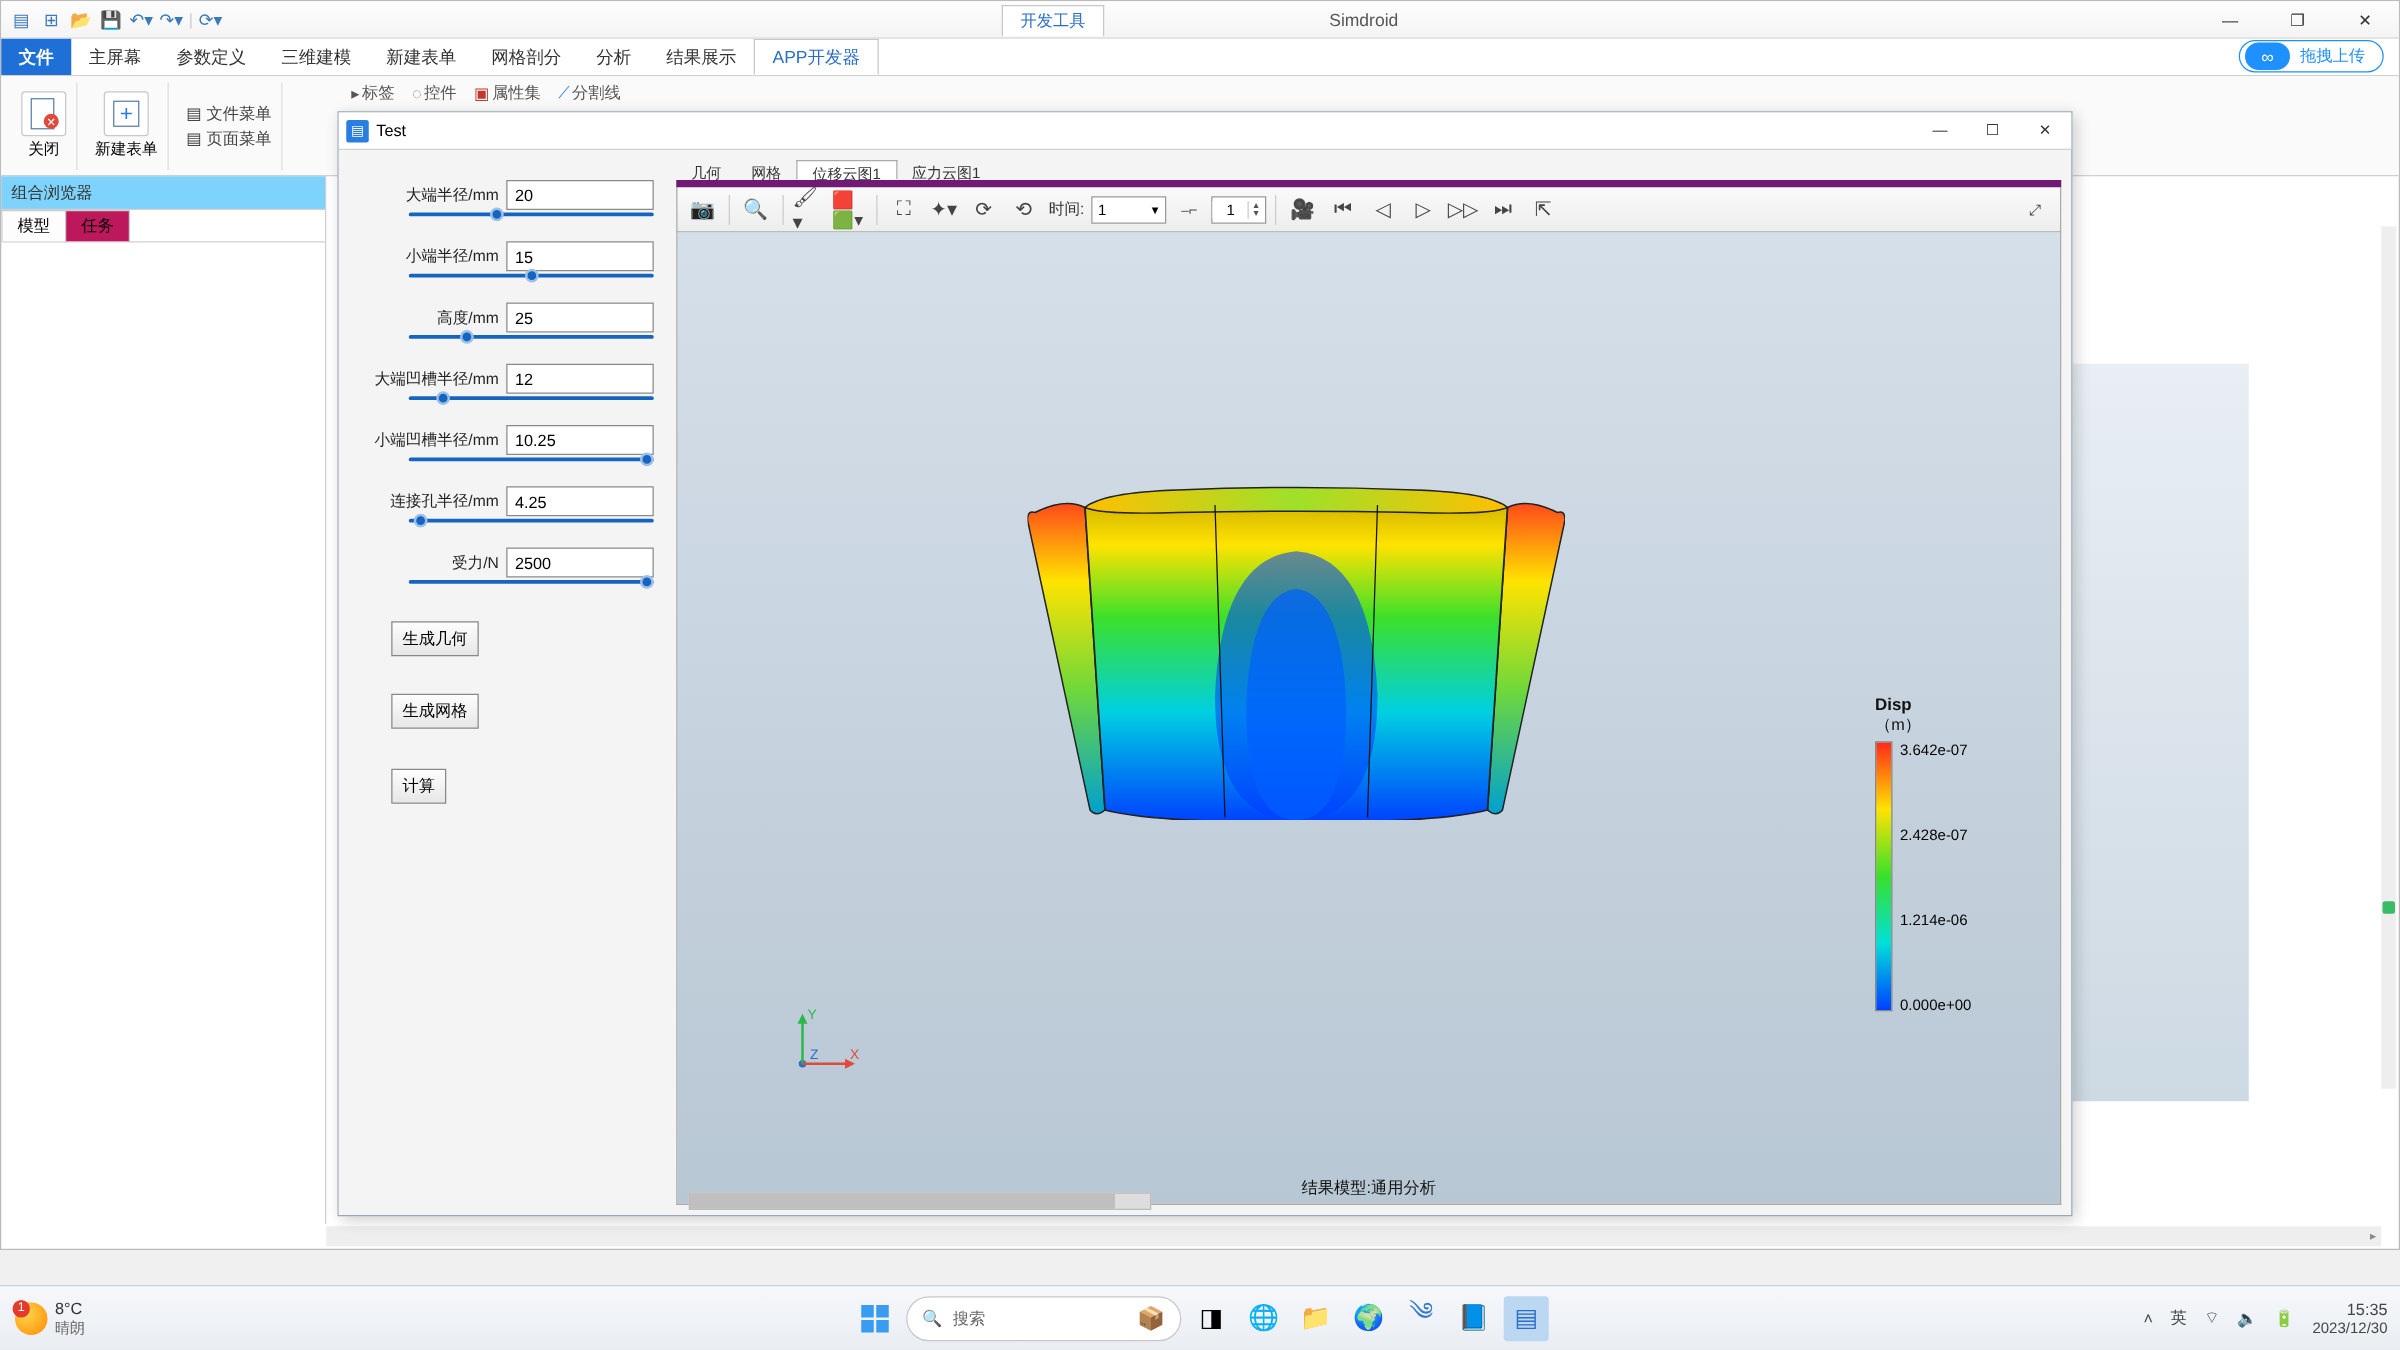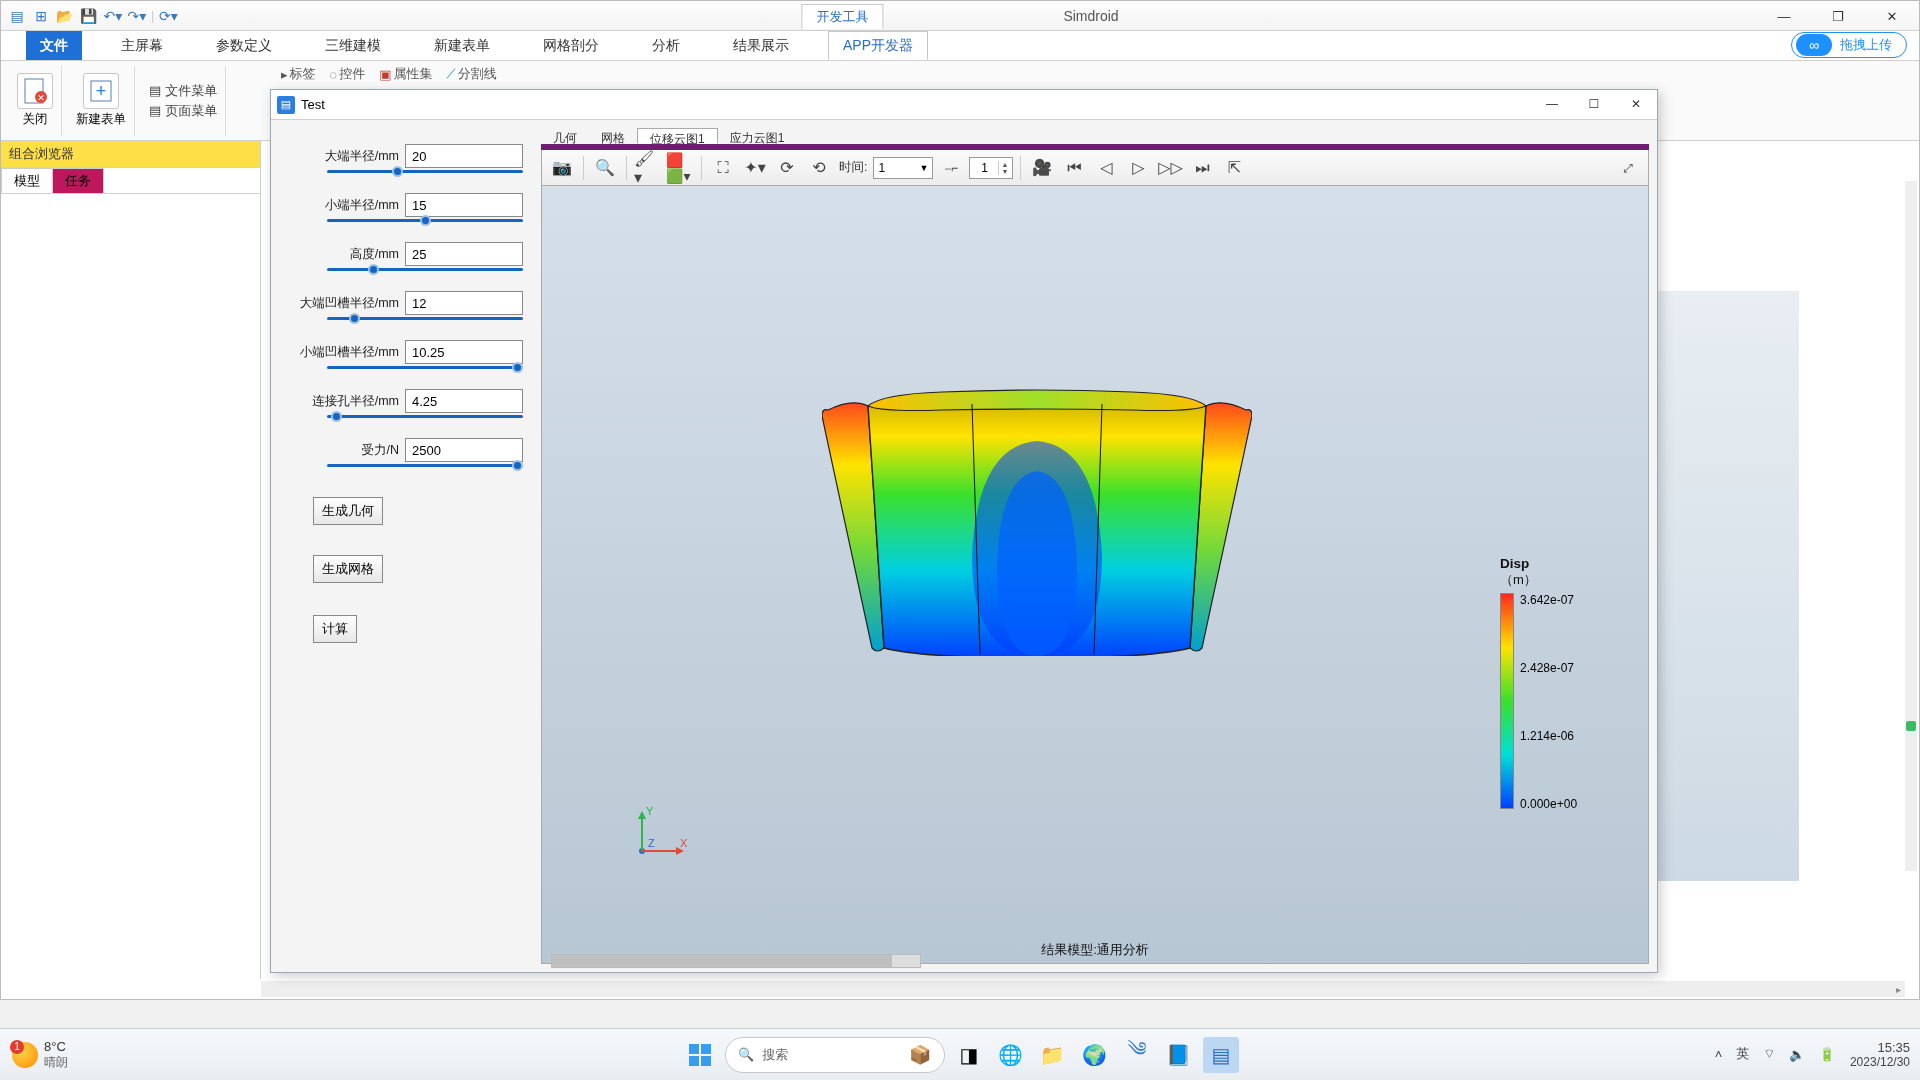--- a/index.html
+++ b/index.html
@@ -13,40 +13,40 @@
 .qat { display: flex; align-items: center; gap: 4px; padding-left: 6px; }
 .qat-icon { width: 20px; height: 20px; display: flex; align-items: center; justify-content: center; color: #3a7ab8; font-size: 14px; cursor: pointer; }
 .app-title-center { position: absolute; left: 50%; transform: translateX(-50%); top: 0; display: flex; align-items: center; height: 30px; }
 .app-title-tab { background: #fff; border: 1px solid #c8c8c8; border-bottom: none; padding: 3px 14px; color: #2a6ec6; font-size: 13px; margin-right: 180px; }
 .win-name { color: #555; font-size: 14px; }
 .win-ctrls { position: absolute; right: 0; top: 0; display: flex; }
 .win-btn { width: 54px; height: 30px; display: flex; align-items: center; justify-content: center; color: #333; cursor: pointer; font-size: 13px;}
 
 
 .menu-tabs { height: 30px; display: flex; align-items: stretch; background: #fff; border-bottom: 1px solid #d0d0d0; position: relative; }
-.menu-tab { padding: 0 14px; display: flex; align-items: center; color: #333; cursor: pointer; font-size: 14px; margin-left: 25px; }
+.menu-tab { padding: 0 14px; display: flex; align-items: center; color: #333; cursor: pointer; font-size: 14px; }
 .menu-tab.file { background: #1e6fd6; color: #fff; font-weight: bold; }
 .menu-tab.active { background: #fff; border: 1px solid #c8c8c8; border-bottom: 1px solid #fff; color: #2a6ec6; }
 .upload-pill { position: absolute; right: 12px; top: 1px; height: 26px; border: 1px solid #1e90ff; border-radius: 14px; display: flex; align-items: center; gap: 8px; padding: 0 4px; }
 .upload-cloud { width: 36px; height: 22px; background: #1e90ff; border-radius: 12px; display:flex;align-items:center;justify-content:center;color:#fff;font-size:14px;}
 .upload-txt { color: #1e90ff; font-size: 13px; padding-right: 10px; }
 .caret-right { position:absolute; right:4px; top:44px; color:#888; font-size:10px;}
 
 
 .ribbon { height: 80px; background: #fafafa; border-bottom: 1px solid #d0d0d0; display: flex; align-items: center; padding: 4px 8px; gap: 6px; position: relative; }
 .ribbon-group { display: flex; flex-direction: column; align-items: center; gap: 2px; padding: 0 8px; border-right: 1px solid #ddd; height: 70px; justify-content: center;}
 .big-icon { width: 36px; height: 36px; border: 1px solid #c8c8c8; border-radius: 3px; display: flex; align-items: center; justify-content: center; background: #fff; }
 .small-row { display: flex; align-items: center; gap: 4px; color: #444; font-size: 13px; cursor: pointer; }
 .ribbon-stack { display:flex; flex-direction:column; gap:2px; padding:4px 8px; border-right:1px solid #ddd; height:70px; justify-content:center;}
 .ribbon-partial { position:absolute; left:280px; top:4px; display:flex; gap:14px; color:#555; font-size:13px;}
 .ribbon-partial span{display:flex;align-items:center;gap:2px;}
 
 
 .left-panel { position:absolute; left:0; top:140px; width:260px; bottom:20px; border-right:1px solid #d0d0d0;}
-.panel-title { padding:4px 8px; background:#fde047; border-bottom:1px solid #d0d0d0; font-size:13px; color:#333;}
+.panel-title { padding:4px 8px; background:#7dd3fc; border-bottom:1px solid #d0d0d0; font-size:13px; color:#333;}
 .panel-tabs { display:flex; border-bottom:1px solid #d0d0d0; font-size:13px;}
 .panel-tab { padding:3px 12px; border:1px solid #ccc; border-bottom:none; background:#fdfdfd; margin-right:-1px; cursor:pointer;}
 .panel-tab.active { background:#be185d; }
 
 
 .main-canvas-bg { position:absolute; left:638px; top:290px; width:1160px; height:590px; background:linear-gradient(#e8eef3,#cdd9e3); }
 
 
 .child-window { position:absolute; left:269px; top:88px; width:1388px; height:884px; background:#f4f4f4; border:1px solid #9aa7b5; box-shadow:3px 3px 12px rgba(0,0,0,0.2); }
 .child-title { height:30px; background:#fff; border-bottom:1px solid #d0d0d0; display:flex; align-items:center; padding-left:6px; position:relative;}

